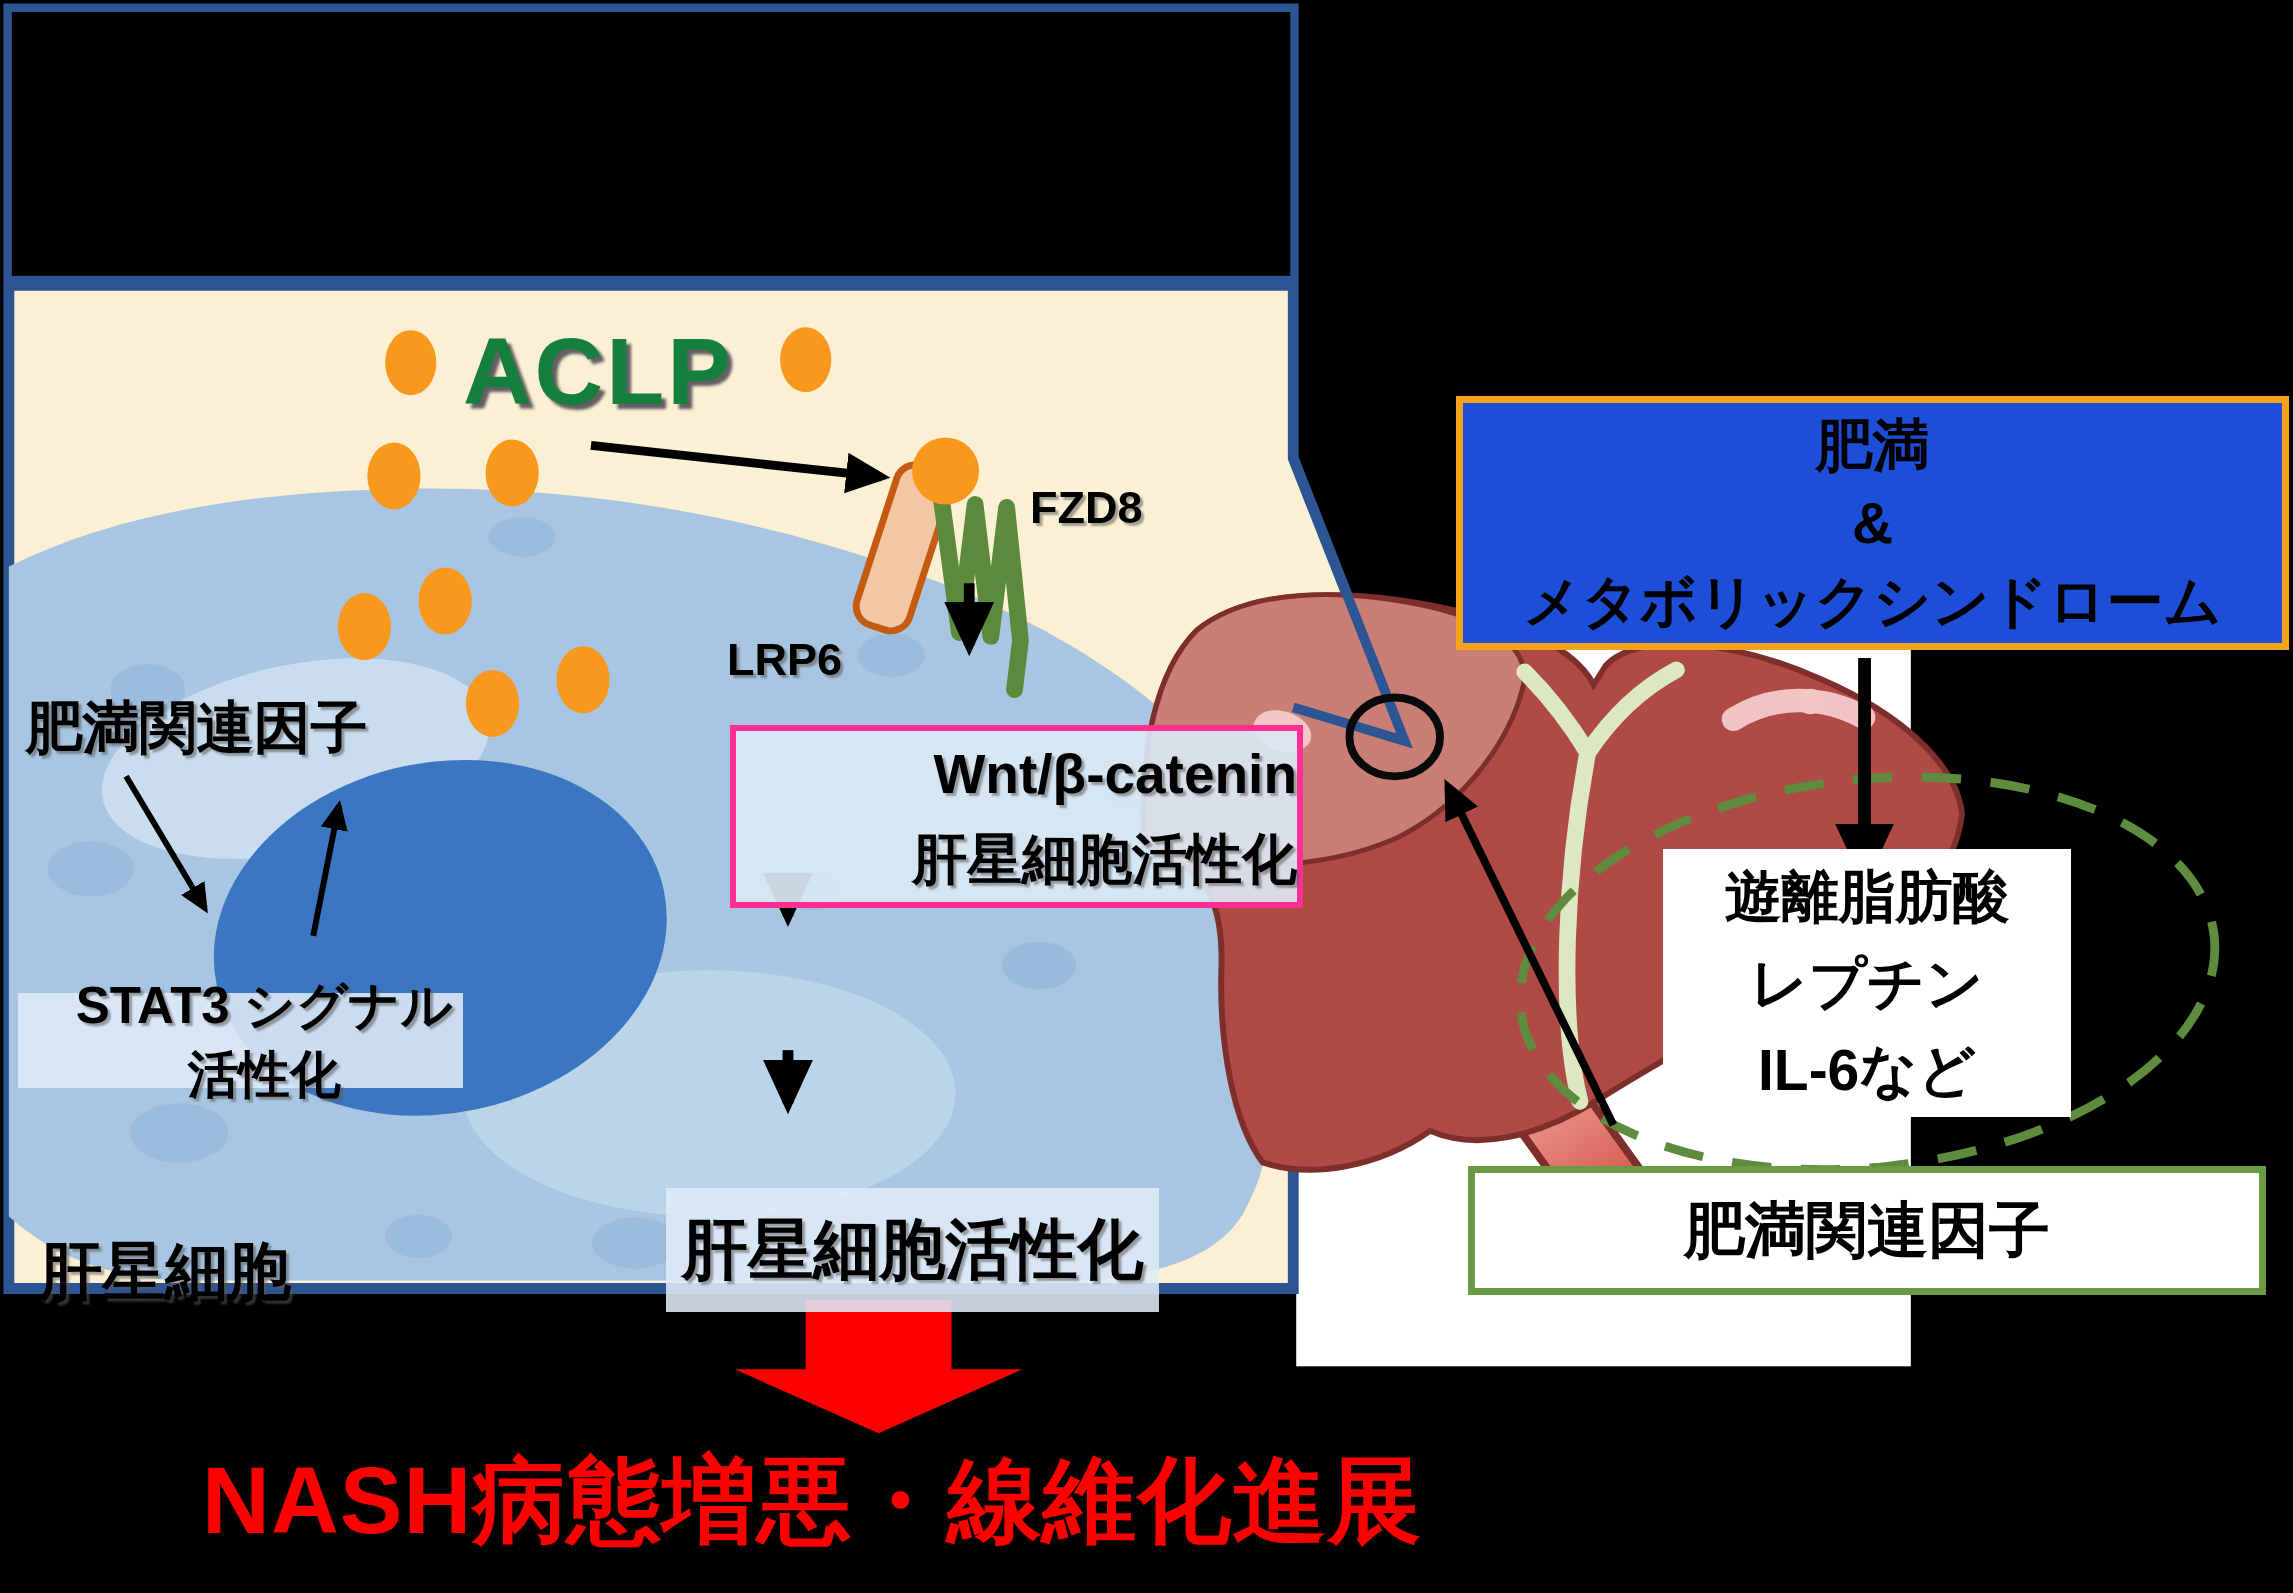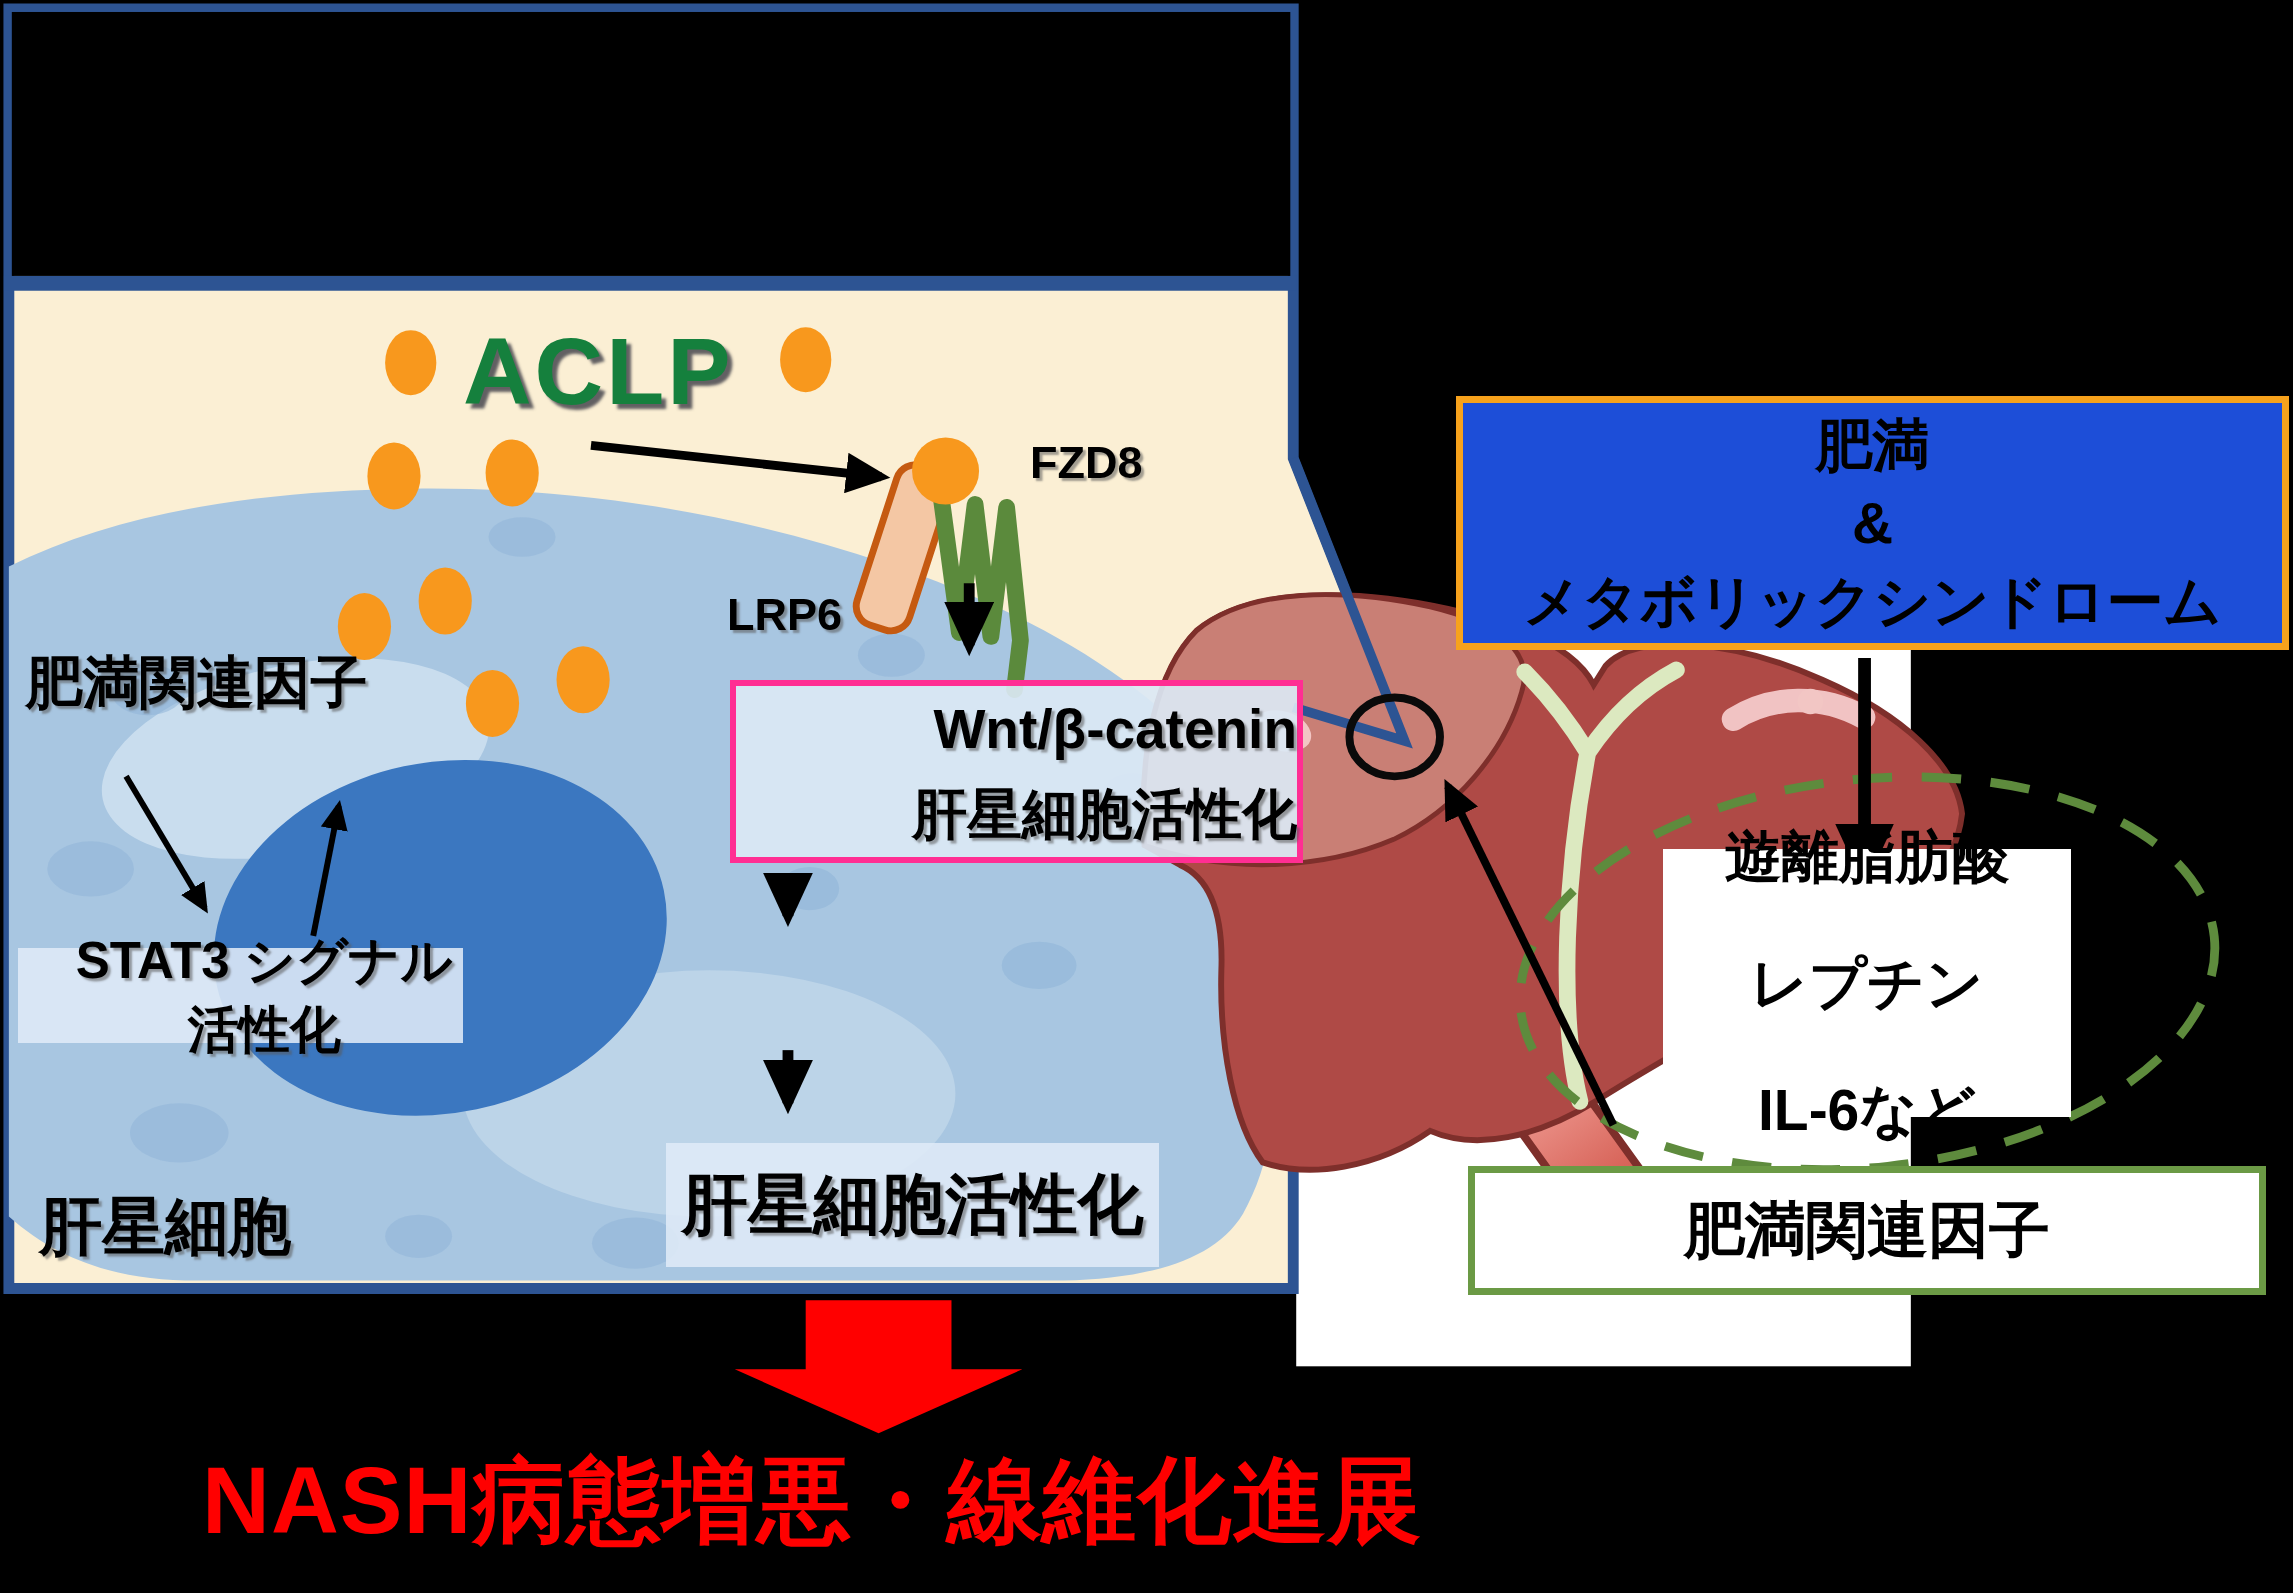--- a/index.html
+++ b/index.html
@@ -1,39 +1,39 @@
 <!DOCTYPE html>
 <html><head>
 <meta charset="utf-8">
 <style>
   html,body{margin:0;padding:0;background:#000;}
   #canvas{position:relative;width:2293px;height:1594px;background:#000;overflow:hidden;
           font-family:"Liberation Sans","DejaVu Sans",sans-serif;}
   #shapes{position:absolute;left:0;top:0;width:2293px;height:1594px;}
   .txt{position:absolute;white-space:nowrap;color:#000;}
-  .shadow{text-shadow:3px 3px 2px rgba(90,90,90,.55);}
+  .shadow{text-shadow:3px 3px 2px rgba(90,90,90,.55);margin-top:45px;}
   .box{position:absolute;display:flex;flex-direction:column;justify-content:center;
        align-items:center;text-align:center;box-sizing:border-box;}
   .cellbox{background:rgba(223,235,247,.88);}
   .jp{font-weight:600;}
   #aclp-label{left:463px;top:317px;font-size:95px;font-weight:bold;color:#15803d;
               letter-spacing:3px;text-shadow:4.9px 4.9px 3px rgba(60,60,70,.8);}
   #fzd8-label{left:1030px;top:437px;font-size:45px;font-weight:bold;}
   #lrp6-label{left:727px;top:589px;font-size:45px;font-weight:bold;}
   #obesity-factors-cell{left:25.6px;top:645px;font-size:57px;}
   #stat3-box{left:17.7px;top:948px;width:445px;height:95px;font-size:51px;padding-left:48px;}
   #wnt-box{left:730px;top:680px;width:573px;height:183px;border:6.9px solid #FF2E93;
            background:rgba(219,232,244,.92);font-size:55px;line-height:85px;align-items:flex-end;}
   #ppar-box{left:692px;top:950px;width:447px;height:89px;font-size:51px;}
   #hsc-activation-box{left:666px;top:1143px;width:493px;height:124px;font-size:66px;font-weight:600;}
   #hsc-label{left:39px;top:1184px;font-size:63px;}
   #obesity-box{left:1456px;top:396px;width:833px;height:254px;border:7.9px solid #F7A21C;
                background:#1d4ed8;font-size:57px;line-height:78px;}
   #factors-box{left:1663px;top:849px;width:408px;height:268px;background:#fff;
-               font-size:57px;line-height:87px;gap:40px;}
+               font-size:57px;line-height:87px;}
   #obesity-related-box{left:1468px;top:1166px;width:798px;height:129px;border:7.9px solid #6B9A45;
                background:#fff;font-size:61px;}
   #nash-label{left:202px;top:1438px;font-size:94px;font-weight:bold;color:#FF0000;letter-spacing:1px;}
 </style>
 </head>
 <body>
 
 <div id="canvas">
 
 <svg id="shapes" viewBox="0 0 2328 1618">

